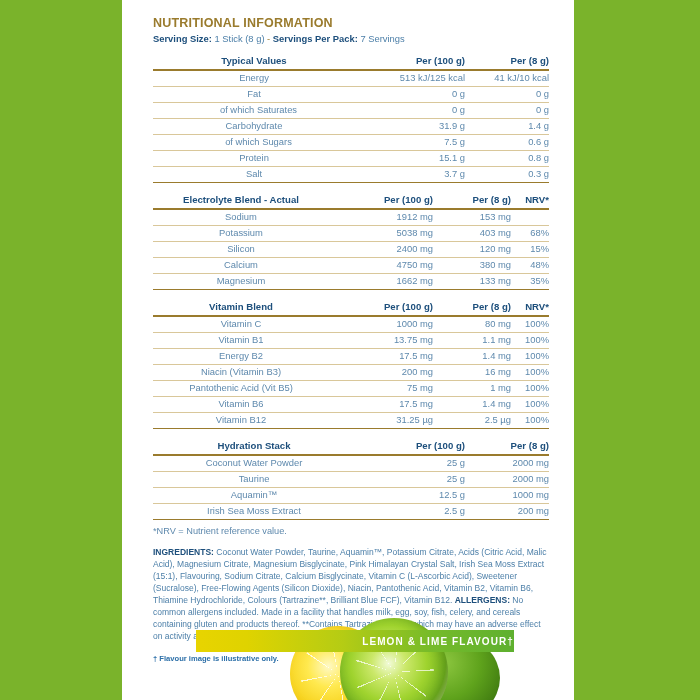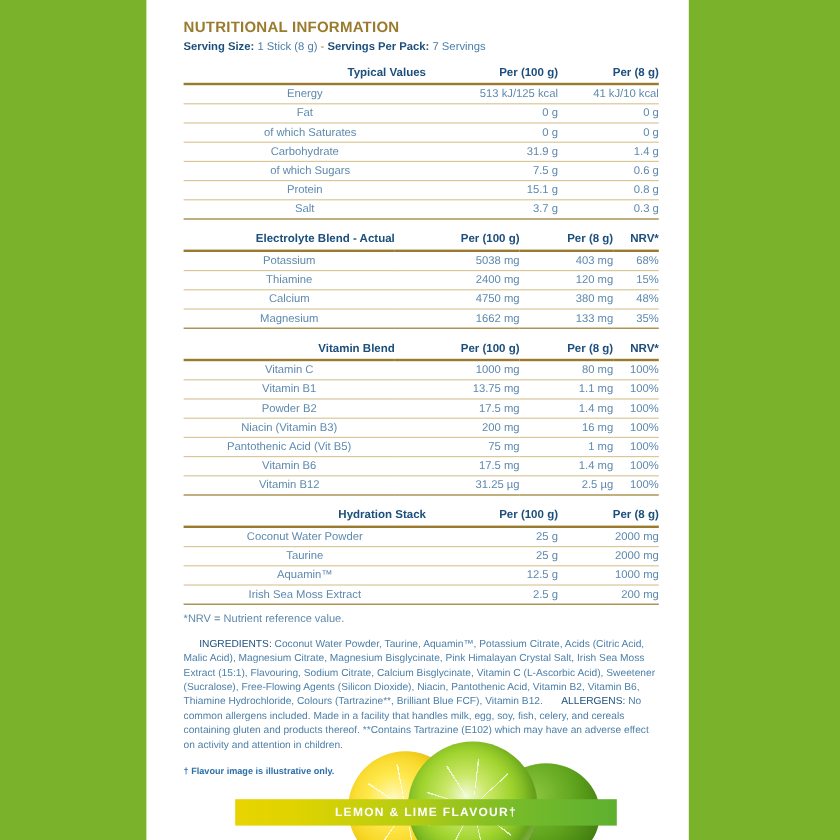--- a/index.html
+++ b/index.html
@@ -78,21 +78,21 @@
     font-size: 9.6px;
     font-weight: bold;
     color: #1d4f7c;
     padding: 0 0 2px 0;
     text-align: right;
     border-bottom: 2.2px solid #9a7b2d;
     vertical-align: bottom;
     line-height: 1.25;
   }
   table.nut th.name {
-    text-align: right;
+    text-align: center;
   }
   table.nut td {
     font-size: 9.4px;
     color: #5e89ad;
     padding: 1.4px 0 1.4px 0;
     text-align: right;
     border-bottom: 0.8px solid #d9c79a;
     line-height: 1.3;
     white-space: nowrap;
   }
@@ -116,22 +116,21 @@
   
   .ingredients {
     font-size: 8.5px;
     line-height: 1.42;
     color: #4c7fa8;
     text-align: left;
     margin: 0 0 12px 0;
   }
   .ingredients b {
     color: #1d4f7c;
-    font-weight: normal;
-    margin-left: 13px;
+    font-weight: bold;
   }
 
   .illus {
     font-size: 7.6px;
     font-weight: bold;
     color: #2c6fa8;
     margin: 0;
   }
 
   
@@ -203,22 +202,21 @@
   
   .flavour-banner {
     position: absolute;
     left: 196px;
     top: 630px;
     width: 318px;
     height: 22px;
     background: linear-gradient(to right, #e8d400 0%, #dfd300 16%, #b5cc14 46%, #76bb2a 74%, #5eb02f 100%);
     display: flex;
     align-items: center;
-    justify-content: center;
-    margin-top: 36px;
+    justify-content: flex-end;
   }
   .flavour-banner span {
     color: #ffffff;
     font-size: 10px;
     font-weight: bold;
     letter-spacing: 1.1px;
   }
 </style>
 </head>
 <body>
@@ -300,27 +298,33 @@
             <thead>
               <tr>
                 <th class="name">Electrolyte Blend - Actual</th>
                 <th>Per (100 g)</th>
                 <th>Per (8 g)</th>
                 <th>NRV*</th>
               </tr>
             </thead>
             <tbody>
               <tr>
+                <td class="name">Sodium</td>
+                <td>1912 mg</td>
+                <td>153 mg</td>
+                <td></td>
+              </tr>
+              <tr>
                 <td class="name">Potassium</td>
                 <td>5038 mg</td>
                 <td>403 mg</td>
                 <td>68%</td>
               </tr>
               <tr>
-                <td class="name">Thiamine</td>
+                <td class="name">Silicon</td>
                 <td>2400 mg</td>
                 <td>120 mg</td>
                 <td>15%</td>
               </tr>
               <tr>
                 <td class="name">Calcium</td>
                 <td>4750 mg</td>
                 <td>380 mg</td>
                 <td>48%</td>
               </tr>
@@ -354,21 +358,21 @@
                 <td>80 mg</td>
                 <td>100%</td>
               </tr>
               <tr>
                 <td class="name">Vitamin B1</td>
                 <td>13.75 mg</td>
                 <td>1.1 mg</td>
                 <td>100%</td>
               </tr>
               <tr>
-                <td class="name">Powder B2</td>
+                <td class="name">Energy B2</td>
                 <td>17.5 mg</td>
                 <td>1.4 mg</td>
                 <td>100%</td>
               </tr>
               <tr>
                 <td class="name">Niacin (Vitamin B3)</td>
                 <td>200 mg</td>
                 <td>16 mg</td>
                 <td>100%</td>
               </tr>

